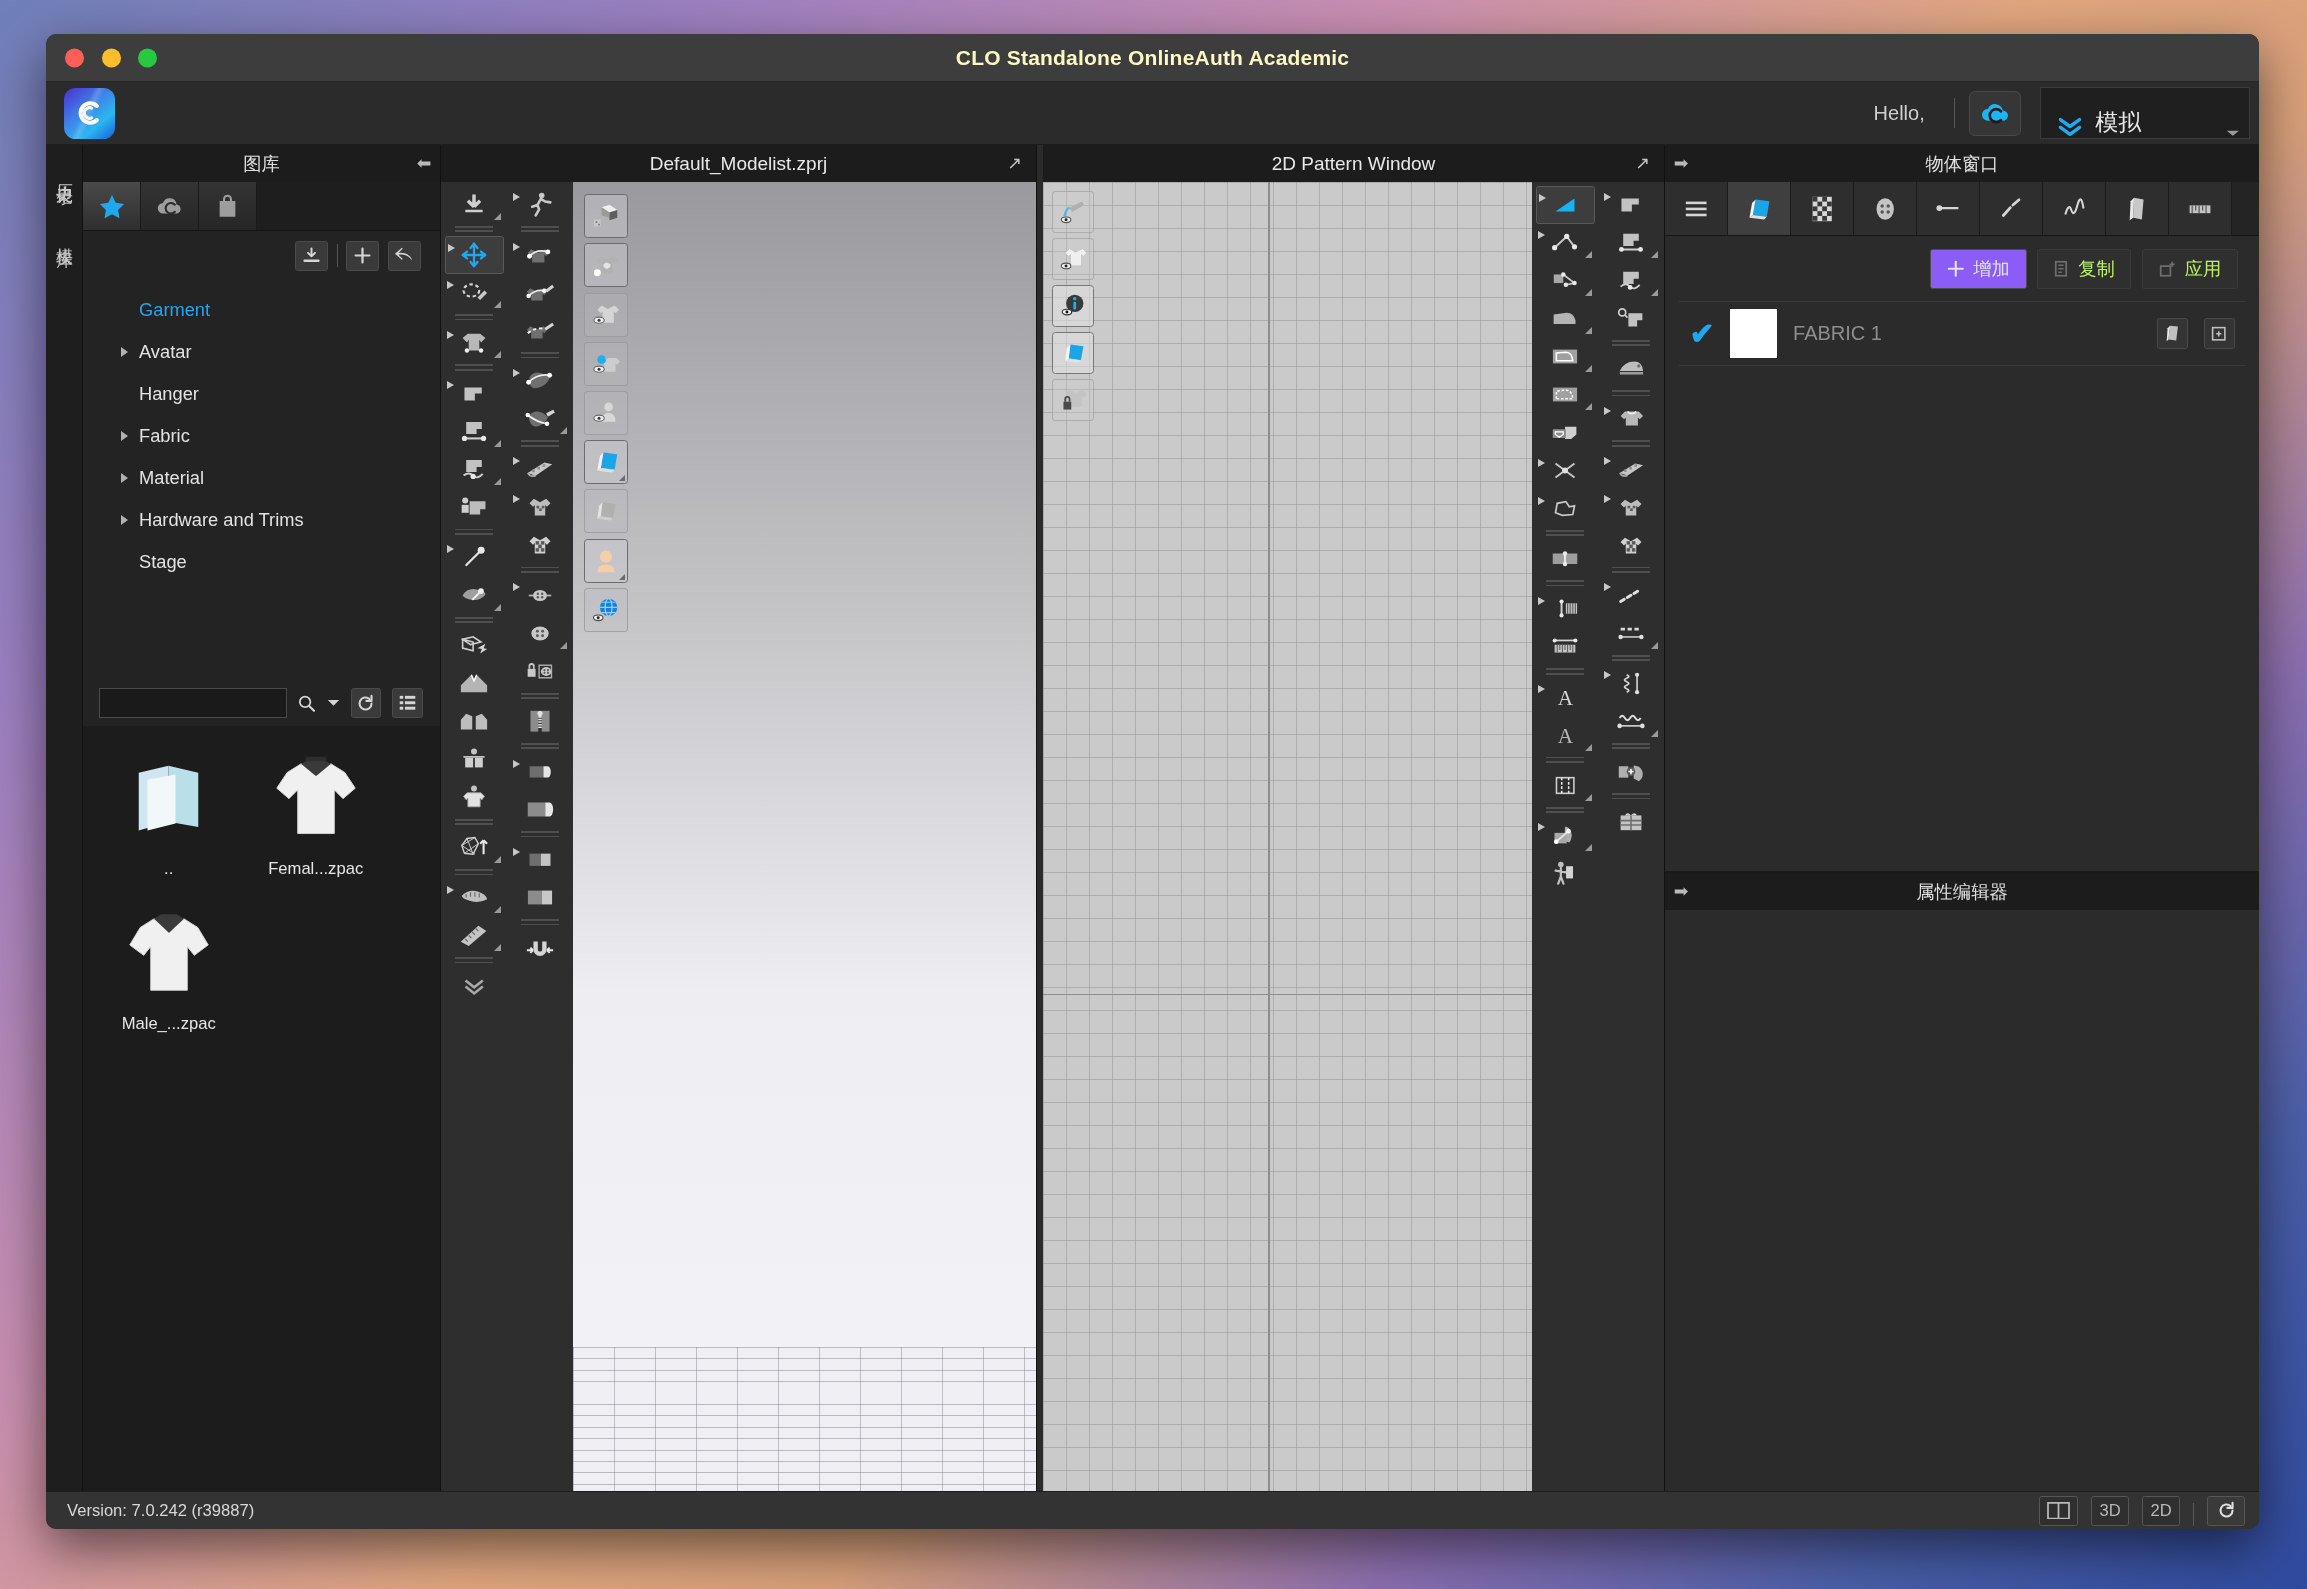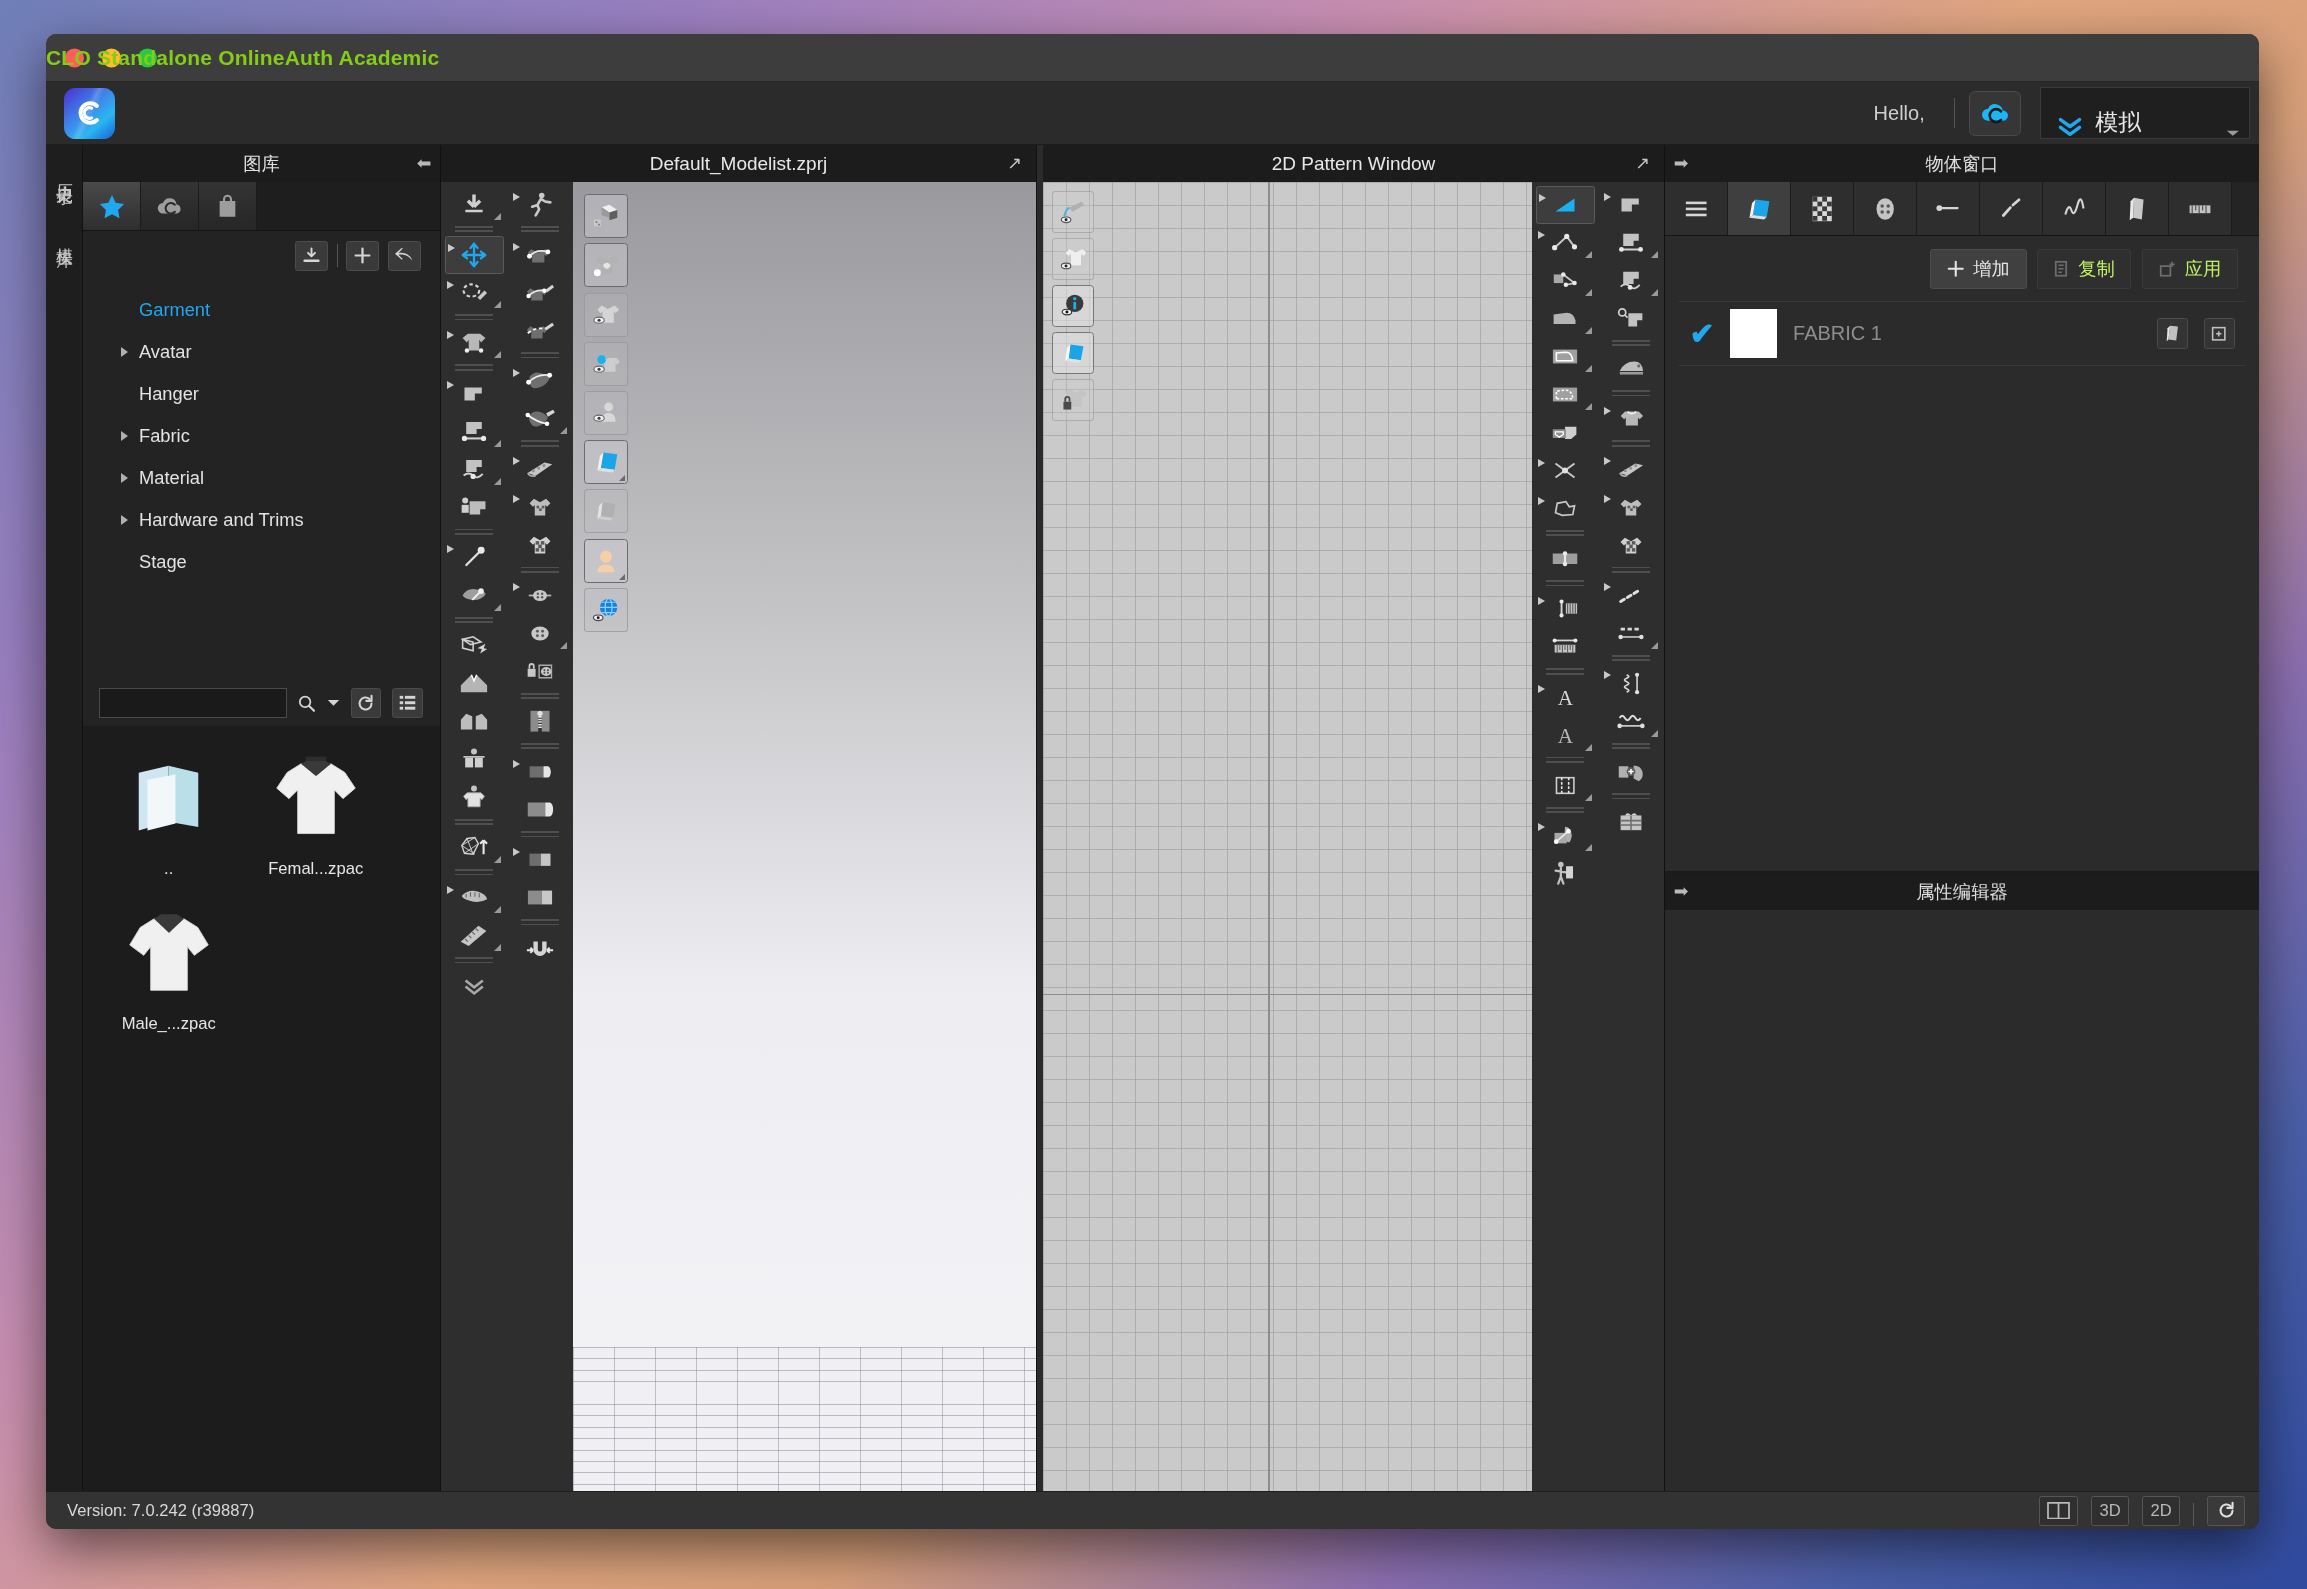--- a/index.html
+++ b/index.html
@@ -19,21 +19,21 @@
   
   #titlebar {
     height: 48px; background: #3d3d3d; position: relative; flex: 0 0 48px;
     border-bottom: 0.9px solid #262626;
   }
   #traffic { position: absolute; left: 19px; top: 50%; transform: translateY(-50%); display: flex; gap: 17.5px; }
   .tl { width: 19px; height: 19px; border-radius: 50%; }
   .tl.red{background:#ff5f56;} .tl.yellow{background:#ffbd2e;} .tl.green{background:#28c840;}
   #window-title {
     position: absolute; left: 0; right: 0; top: 50%; transform: translateY(-50%);
-    text-align: left; color: #84cc16; font-size: 21px; font-weight: bold; letter-spacing:0.2px;
+    text-align: center; color: #fef9c3; font-size: 21px; font-weight: bold; letter-spacing:0.2px;
   }
   
   #topbar {
     height: 63px; flex: 0 0 63px; background: #2b2b2b; display: flex; align-items: center;
     justify-content: space-between; padding: 0 8.7px 0 17.5px; border-bottom: 0.9px solid #1d1d1d;
   }
   #app-logo {
     width: 51px; height: 51px; border-radius: 11.4px;
     background: linear-gradient(140deg,#4a2fd0 0%,#3f7fe8 40%,#2bb7f0 70%,#1560d8 100%);
     display:flex;align-items:center;justify-content:center; position:relative; overflow:hidden;
@@ -125,21 +125,21 @@
          background:rgba(210,210,210,.30); display:flex;align-items:center;justify-content:center;}
   .p2f.act{border-color:#777; background:rgba(225,225,225,.55);}
   
   #rightcol { width: 594px; flex:0 0 594px; display:flex; flex-direction:column; background:#2b2b2b;}
   #obj-panel { flex:0 0 728px; display:flex; flex-direction:column; border-bottom:2.6px solid #1a1a1a;}
   #obj-tabs { height:54px; flex:0 0 54px; display:flex; background:#242424; border-bottom:0.9px solid #151515;}
   .otab { width:63px; display:flex;align-items:center;justify-content:center; border-right:0.9px solid #1b1b1b; background:#2e2e2e;}
   .otab.active { background:#3f3f3f; }
   .otab-rest { flex:1; background:#242424; }
   #obj-actions { height:65px; display:flex; align-items:center; justify-content:flex-end; gap:10.5px; padding:0 21px; background:#2b2b2b;}
-  .act-btn { height:40px; padding:0 15.7px; background:#404040; border:0.9px solid #4d4d4d; border-radius:2.6px;
+  .act-btn { height:40px; padding:0 15.7px; background:#8b5cf6; border:0.9px solid #4d4d4d; border-radius:2.6px;
              display:flex;align-items:center;gap:8.7px; color:#e4e4e4; font-size:18.3px;}
   .act-btn.dis { color:#bef264; border-color:#3a3a3a; background:#2f2f2f;}
   #fabric-list { flex:1; background:#2b2b2b; padding: 0 14px; }
   .frow { height:65px; display:flex; align-items:center; gap:15.7px; border-top:0.9px solid #3a3a3a; border-bottom:0.9px solid #3a3a3a; padding:0 10.5px;}
   .fcheck { color:#1fa8f0; font-size:30px; font-weight:bold; }
   .fswatch { width:47px; height:49px; background:#fff; }
   .fname { flex:1; color:#8e8e8e; font-size:20px; }
   .fbtn { width:31px;height:31px; background:#343434; border:0.9px solid #4a4a4a; border-radius:2.6px;
           display:flex;align-items:center;justify-content:center;}
   #prop-panel { flex:1; display:flex; flex-direction:column; }

